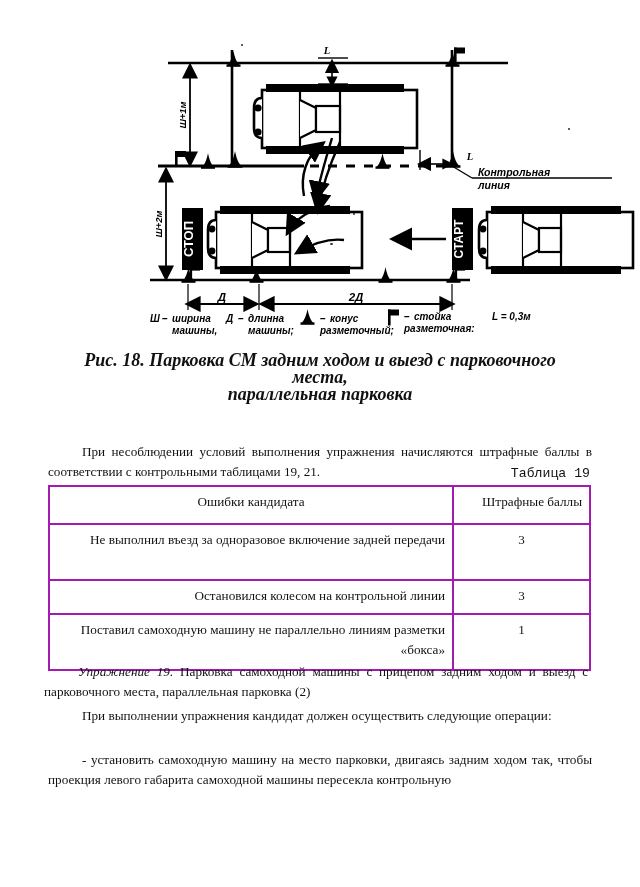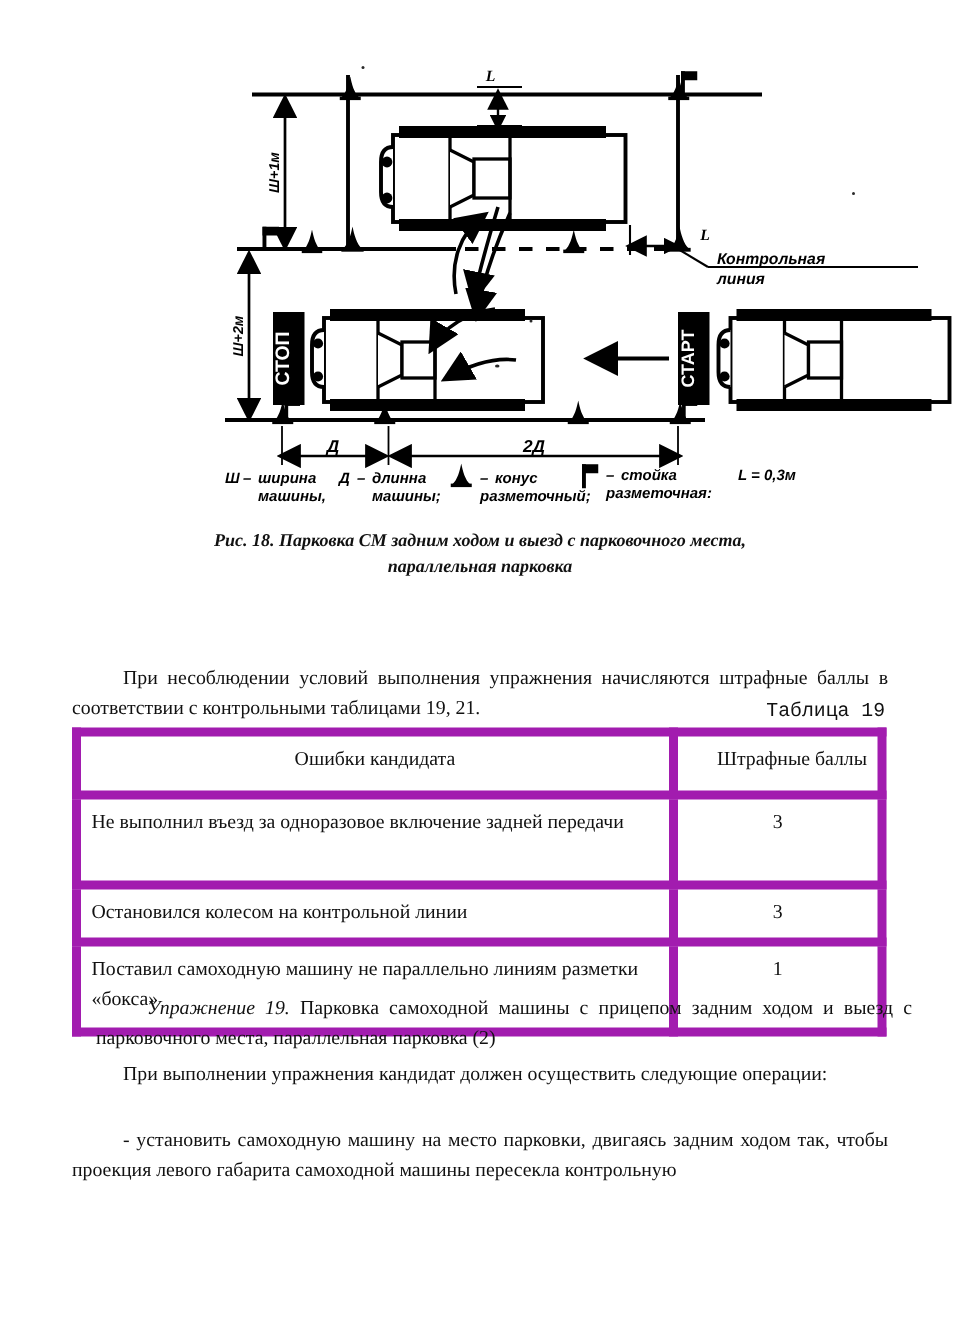--- a/index.html
+++ b/index.html
@@ -34,39 +34,39 @@
   .figure svg { display: block; }
 
   .fig-caption {
     position: absolute;
     left: 60px;
     top: 352px;
     width: 520px;
     text-align: center;
     font-style: italic;
     font-weight: bold;
-    font-size: 12px;
+    font-size: 18px;
     line-height: 17px;
     font-family: "Liberation Serif", "DejaVu Serif", serif;
   }
 
   
   .para {
     position: absolute;
     font-size: 13.2px;
     line-height: 20px;
     text-align: justify;
     text-justify: inter-word;
     font-family: "Liberation Serif", "DejaVu Serif", serif;
   }
   .para .indent { display: inline-block; width: 34px; }
   .para em { font-style: italic; }
 
   #para-penalty { left: 48px; top: 408px; width: 544px; margin-top: 34px; }
-  #para-exercise { left: 64px; top: 662px; width: 544px; }
+  #para-exercise { left: 44px; top: 662px; width: 544px; }
   #para-operations { left: 48px; top: 706px; width: 544px; }
   #para-install { left: 48px; top: 750px; width: 544px; }
 
   
   .table-label {
     position: absolute;
     right: 50px;
     top: 466px;
     font-size: 13.2px;
     font-family: Liberation Mono, monospace;
@@ -75,30 +75,30 @@
     position: absolute;
     left: 48px;
     top: 485px;
     width: 543px;
     border-collapse: collapse;
     font-size: 13.2px;
     font-family: "Liberation Serif", "DejaVu Serif", serif;
   }
   table.pen-table th,
   table.pen-table td {
-    border: 6px solid #a21caf;
+    border: 2px solid #a21caf;
     padding: 5px 7px;
     vertical-align: top;
     font-weight: normal;
     line-height: 20px;
     margin-left: 48px;
   }
   table.pen-table th.col-err { width: 415px; text-align: center; height: 26px; }
   table.pen-table th.col-pts { width: 126px; text-align: right; }
-  table.pen-table td.cell-err { text-align: left; }
+  table.pen-table td.cell-err { text-align: right; }
   table.pen-table td.cell-pts { text-align: center; }
   .row-tall td { height: 44px; }
   .row-short td { height: 22px; }
 
   
   .speck { position: absolute; background: #2a2a2a; border-radius: 50%; }
 </style>
 </head>
 <body>
 

